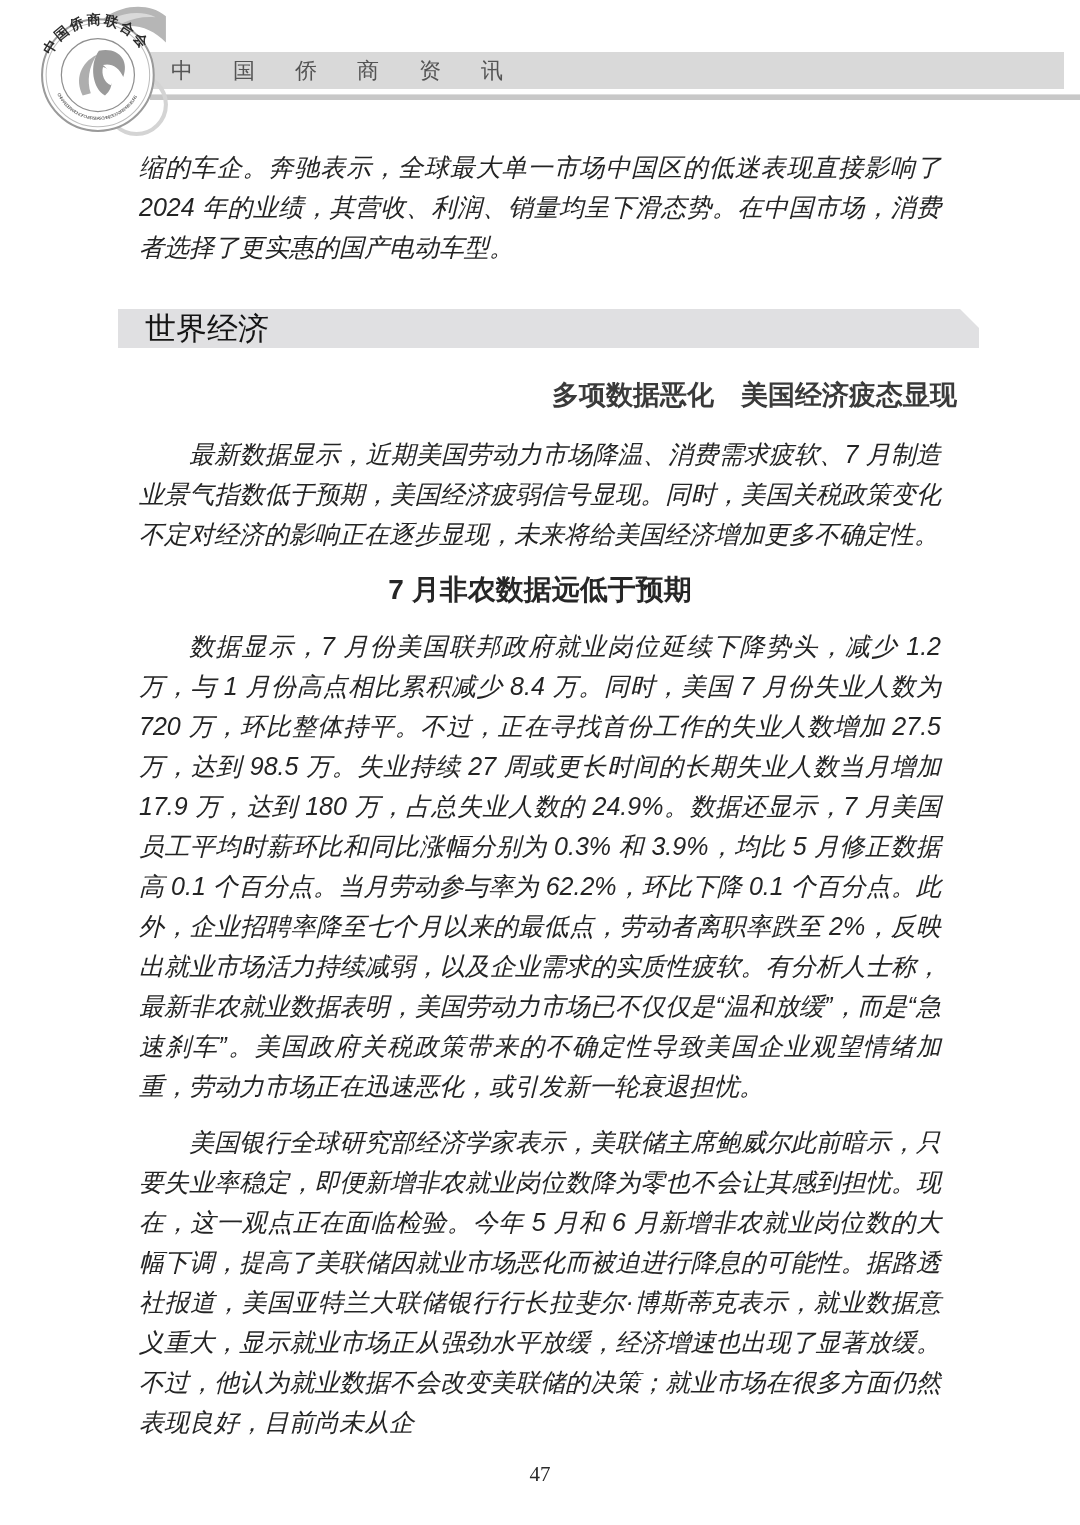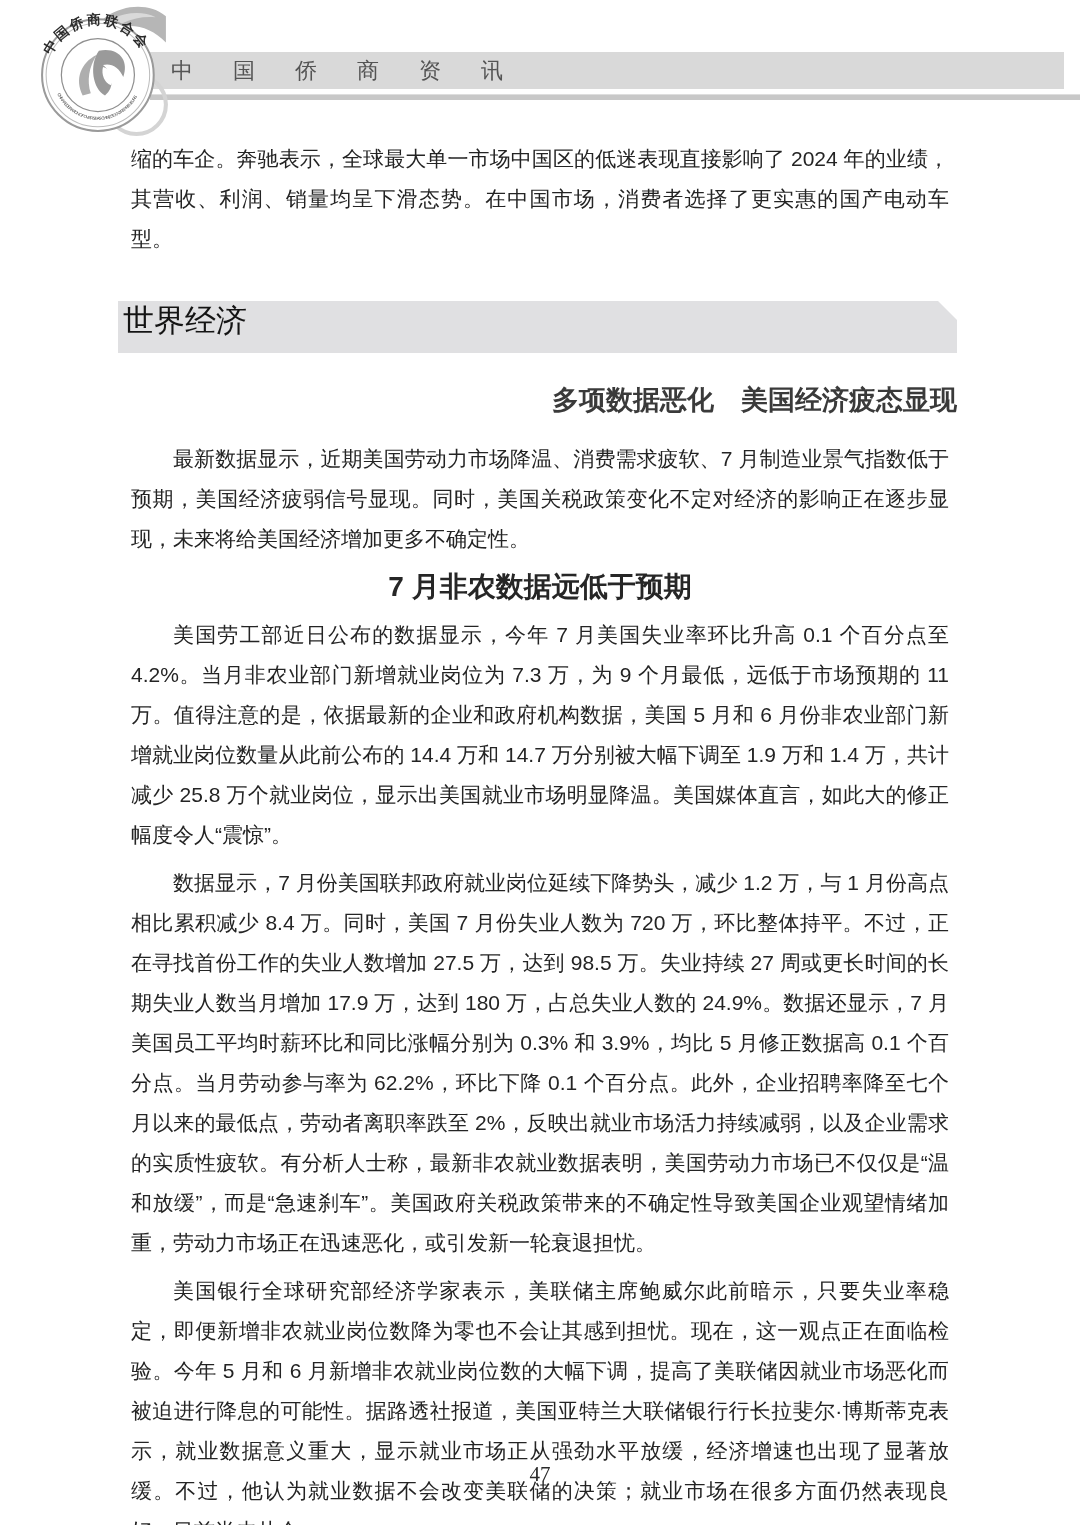--- a/index.html
+++ b/index.html
@@ -35,40 +35,42 @@
     z-index:3;
   }
   .logo svg { width:100%; height:100%; }
 
   
   .content {
     position:absolute; left:123px; top:131px; width:834px;
     color:#242424;
   }
   .body {
-    margin:8px;
-    font-size:21px;
+    margin:16px;
+    font-size:25px;
     line-height:40px;
     text-align:justify;
+    font-style:italic;
   }
   .indent { text-indent:2em; }
   .source {
     margin:0;
     font-size:21px;
     line-height:40px;
     text-align:right;
     color:#242424;
   }
 
   
   .section-bar {
     margin:42px 0 12px -5px;
-    width:839px; height:52px;
+    width:839px; height:39px;
     background:#e0e0e2;
     clip-path:polygon(0 0, calc(100% - 19px) 0, 100% 19px, 100% 100%, 0 100%);
+    padding-left:22px;
   }
   .section-label {
     display:block;
     font-family:"Liberation Serif", serif;
     font-size:31px;
     line-height:39px;
     padding-left:5px;
     color:#141414;
   }
 
@@ -146,21 +148,20 @@
     <div class="section-bar">
       <span class="section-label">世界经济</span>
     </div>
 
     <h1 class="title">多项数据恶化　美国经济疲态显现</h1>
 
     <p class="body indent intro">最新数据显示，近期美国劳动力市场降温、消费需求疲软、7 月制造业景气指数低于预期，美国经济疲弱信号显现。同时，美国关税政策变化不定对经济的影响正在逐步显现，未来将给美国经济增加更多不确定性。</p>
 
     <h2 class="subhead">7 月非农数据远低于预期</h2>
 
-    <p class="body indent">美国劳工部近日公布的数据显示，今年 7 月美国失业率环比升高 0.1 个百分点至 4.2%。当月非农业部门新增就业岗位为 7.3 万，为 9 个月最低，远低于市场预期的 11 万。值得注意的是，依据最新的企业和政府机构数据，美国 5 月和 6 月份非农业部门新增就业岗位数量从此前公布的 14.4 万和 14.7 万分别被大幅下调至 1.9 万和 1.4 万，共计减少 25.8 万个就业岗位，显示出美国就业市场明显降温。美国媒体直言，如此大的修正幅度令人“震惊”。</p>
     <p class="body indent">数据显示，7 月份美国联邦政府就业岗位延续下降势头，减少 1.2 万，与 1 月份高点相比累积减少 8.4 万。同时，美国 7 月份失业人数为 720 万，环比整体持平。不过，正在寻找首份工作的失业人数增加 27.5 万，达到 98.5 万。失业持续 27 周或更长时间的长期失业人数当月增加 17.9 万，达到 180 万，占总失业人数的 24.9%。数据还显示，7 月美国员工平均时薪环比和同比涨幅分别为 0.3% 和 3.9%，均比 5 月修正数据高 0.1 个百分点。当月劳动参与率为 62.2%，环比下降 0.1 个百分点。此外，企业招聘率降至七个月以来的最低点，劳动者离职率跌至 2%，反映出就业市场活力持续减弱，以及企业需求的实质性疲软。有分析人士称，最新非农就业数据表明，美国劳动力市场已不仅仅是“温和放缓”，而是“急速刹车”。美国政府关税政策带来的不确定性导致美国企业观望情绪加重，劳动力市场正在迅速恶化，或引发新一轮衰退担忧。</p>
     <p class="body indent">美国银行全球研究部经济学家表示，美联储主席鲍威尔此前暗示，只要失业率稳定，即便新增非农就业岗位数降为零也不会让其感到担忧。现在，这一观点正在面临检验。今年 5 月和 6 月新增非农就业岗位数的大幅下调，提高了美联储因就业市场恶化而被迫进行降息的可能性。据路透社报道，美国亚特兰大联储银行行长拉斐尔·博斯蒂克表示，就业数据意义重大，显示就业市场正从强劲水平放缓，经济增速也出现了显著放缓。不过，他认为就业数据不会改变美联储的决策；就业市场在很多方面仍然表现良好，目前尚未从企</p>
 
   </div>
 
   <div class="page-number">47</div>
 
 </div>
 
 </body></html>

